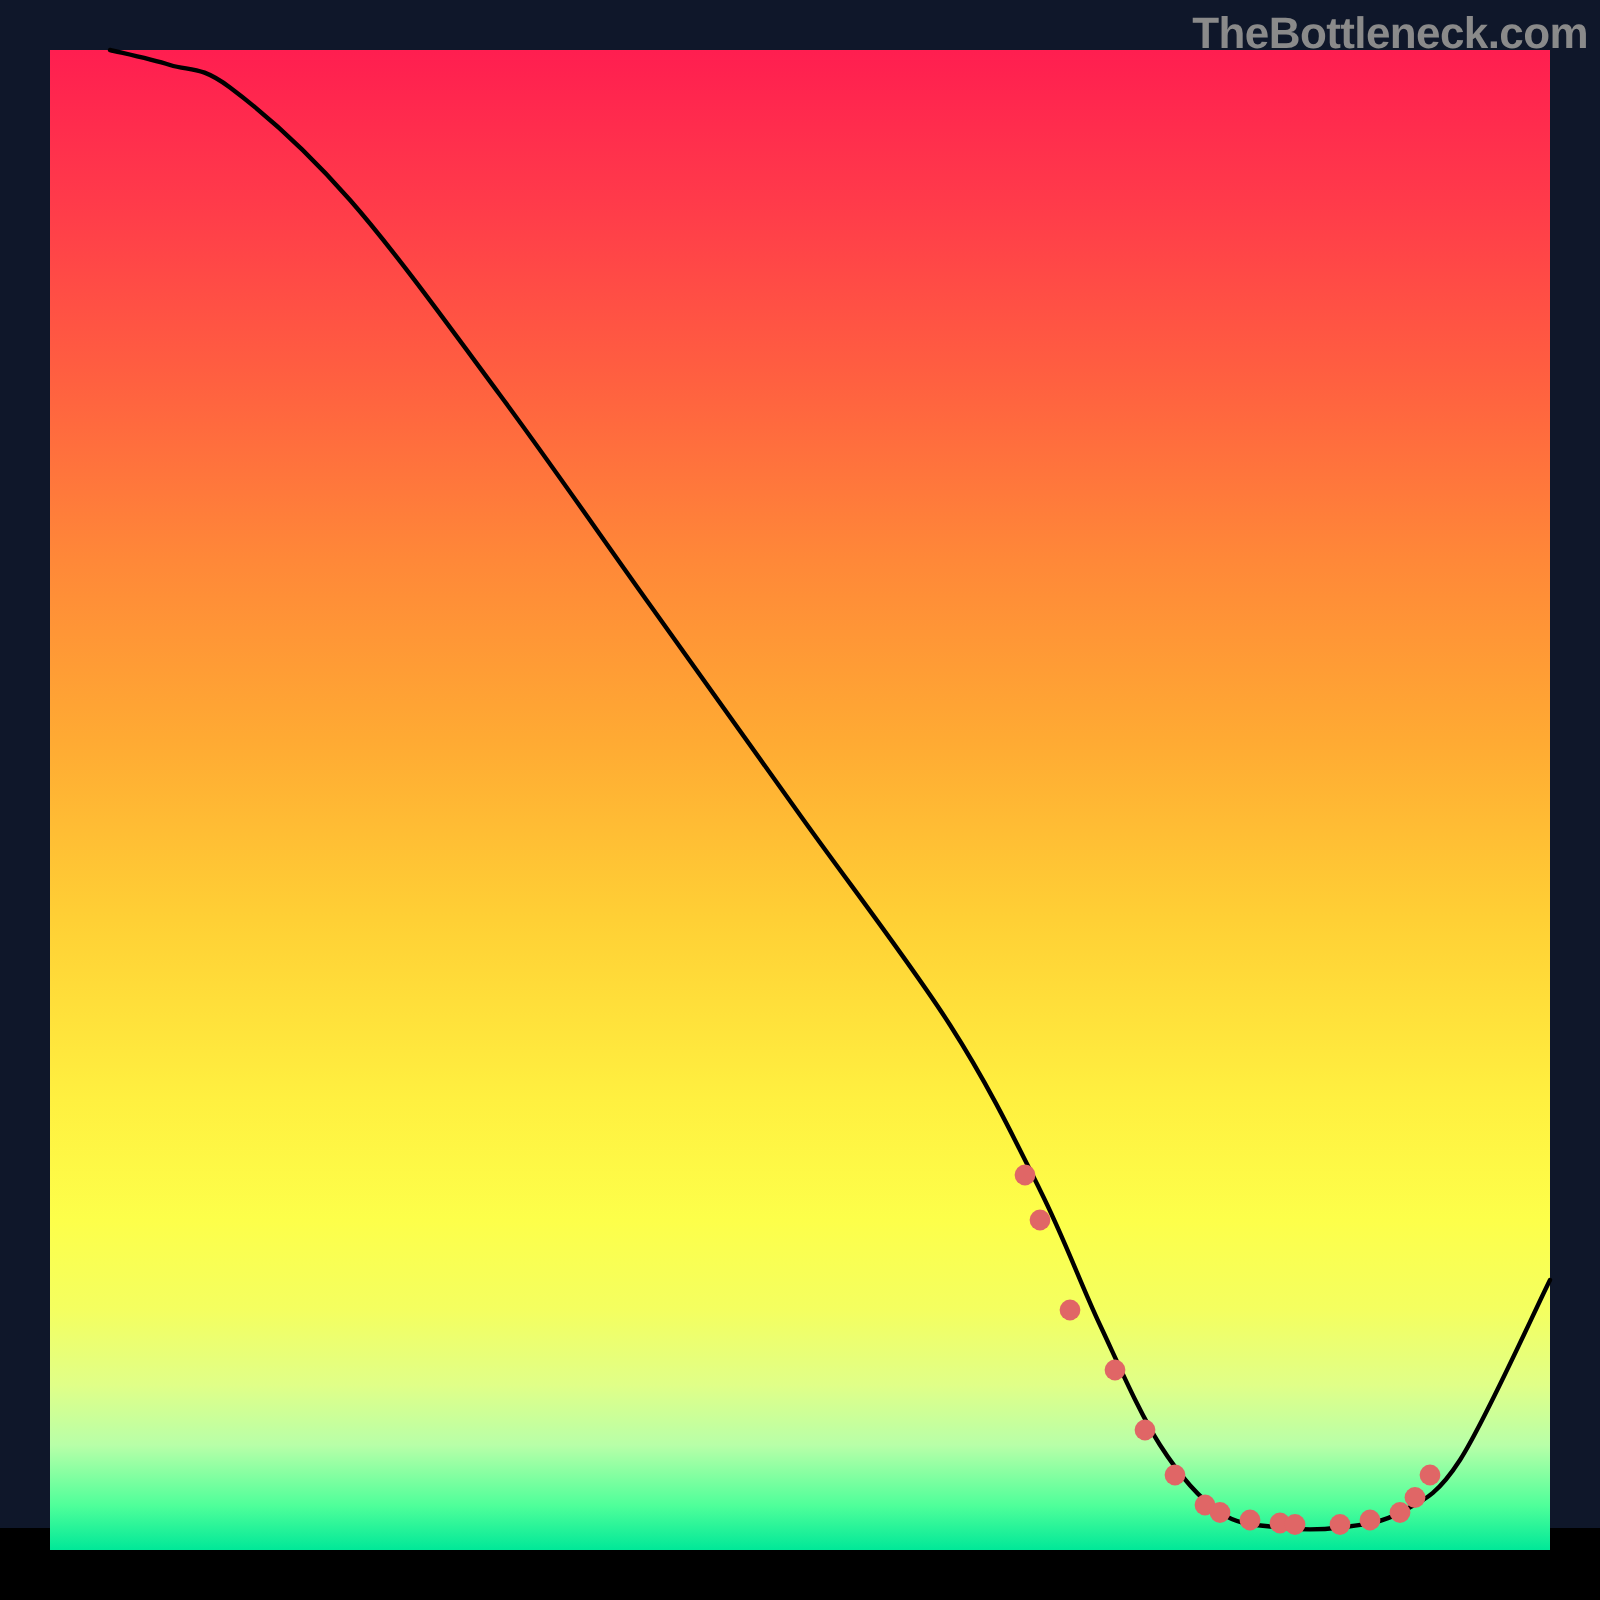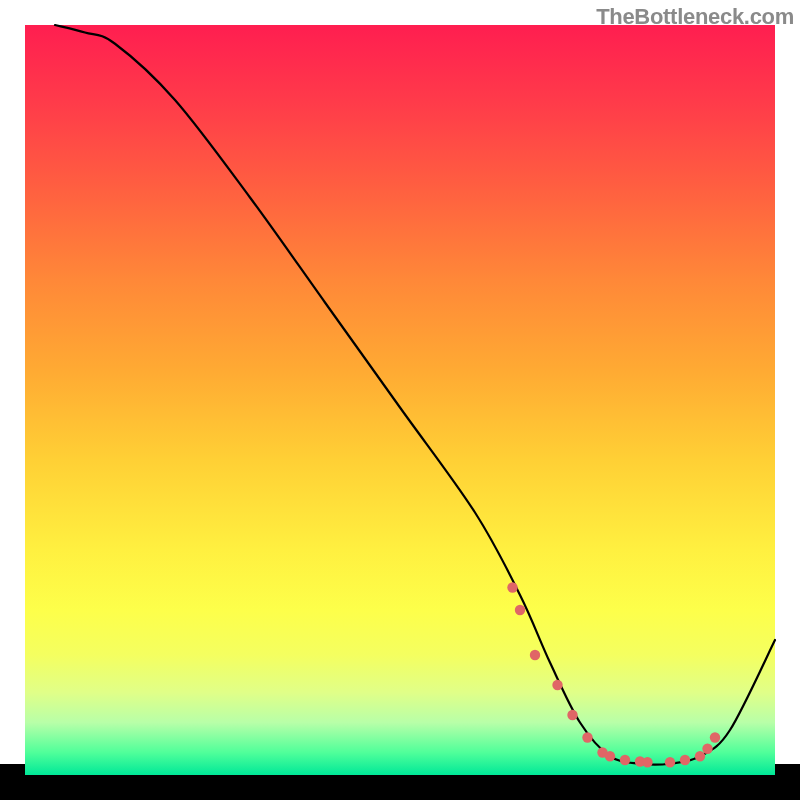--- a/index.html
+++ b/index.html
@@ -7,21 +7,21 @@
     padding: 0;
     width: 800px;
     height: 800px;
     background: #000000;
     overflow: hidden;
   }
   .chart-container {
     position: relative;
     width: 800px;
     height: 764px;
-    background: #ffffff;
+    background: #0f172a;
   }
   .plot-area {
     position: absolute;
     left: 25px;
     top: 25px;
     width: 750px;
     height: 750px;
     background: linear-gradient(to bottom,
       #ff1e50 0%,
       #ff3a4a 10%,

